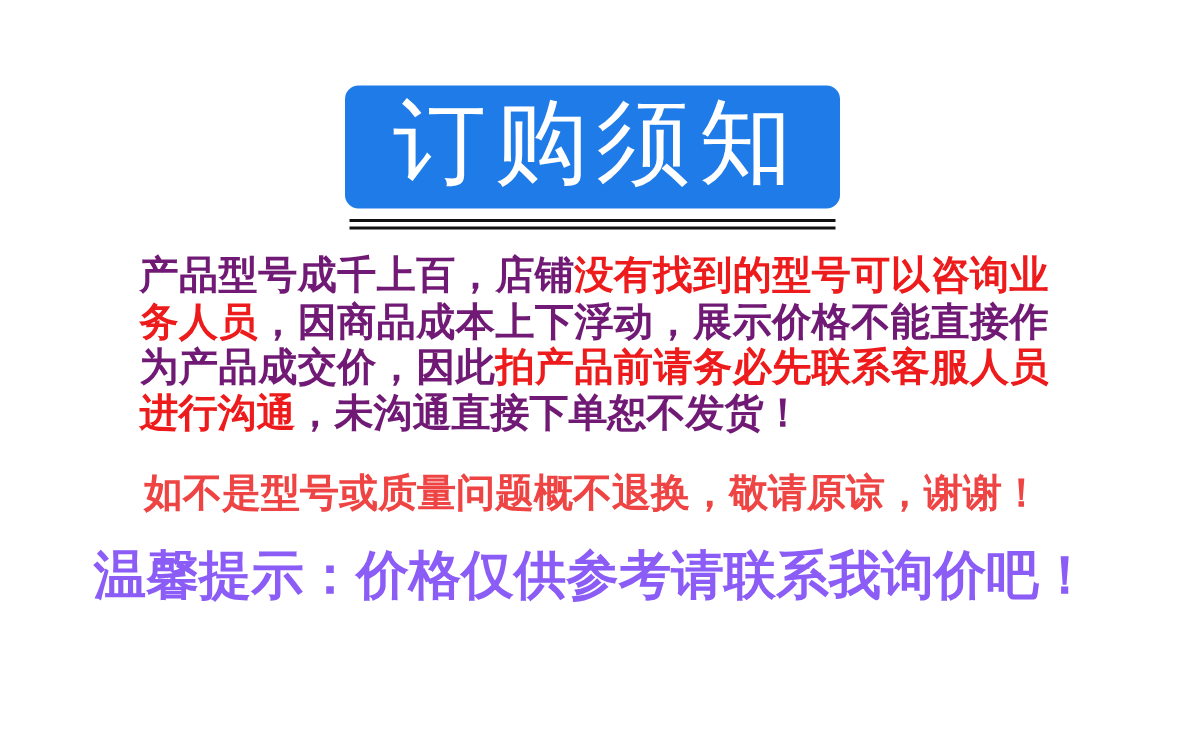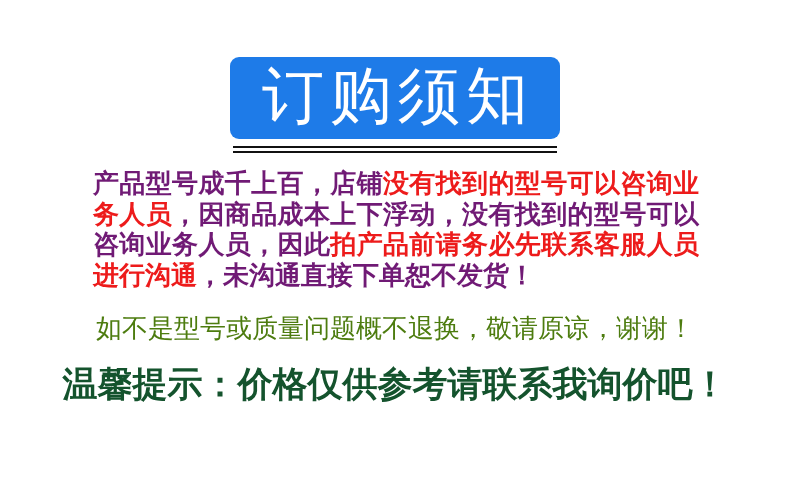--- a/index.html
+++ b/index.html
@@ -91,36 +91,36 @@
 
   
   #return-policy-line {
     position: absolute;
     left: 0;
     top: 311px;
     width: 790px;
     text-align: center;
     font-size: 26px;
     line-height: 34px;
-    font-weight: 400;
-    color: #4d7c0f;
+    font-weight: 700;
+    color: #ef4444;
     white-space: nowrap;
   }
 
   
   #warm-tip-line {
     position: absolute;
     left: 0;
     top: 362px;
     width: 790px;
     text-align: center;
     font-size: 35px;
     line-height: 44px;
     font-weight: 700;
-    color: #14532d;
+    color: #8b5cf6;
     white-space: nowrap;
     letter-spacing: 0px;
   }
 </style>
 </head>
 <body>
 
 <div id="notice-banner">
 
   <div id="title-block">
@@ -128,19 +128,19 @@
       <span id="title-text">订购须知</span>
     </div>
   </div>
 
   <div id="divider">
     <div class="rule-line"></div>
     <div class="rule-gap"></div>
     <div class="rule-line"></div>
   </div>
 
-  <div id="body-paragraph"><span class="seg-black">产品型号成千上百，店铺</span><span class="seg-red">没有找到的型号可以咨询业务人员</span><span class="seg-black">，因商品成本上下浮动，没有找到的型号可以咨询业务人员，因此</span><span class="seg-red">拍产品前请务必先联系客服人员进行沟通</span><span class="seg-black">，未沟通直接下单恕不发货！</span></div>
+  <div id="body-paragraph"><span class="seg-black">产品型号成千上百，店铺</span><span class="seg-red">没有找到的型号可以咨询业务人员</span><span class="seg-black">，因商品成本上下浮动，展示价格不能直接作为产品成交价，因此</span><span class="seg-red">拍产品前请务必先联系客服人员进行沟通</span><span class="seg-black">，未沟通直接下单恕不发货！</span></div>
 
   <div id="return-policy-line">如不是型号或质量问题概不退换，敬请原谅，谢谢！</div>
 
   <div id="warm-tip-line">温馨提示：价格仅供参考请联系我询价吧！</div>
 
 </div>
 
 </body></html>

